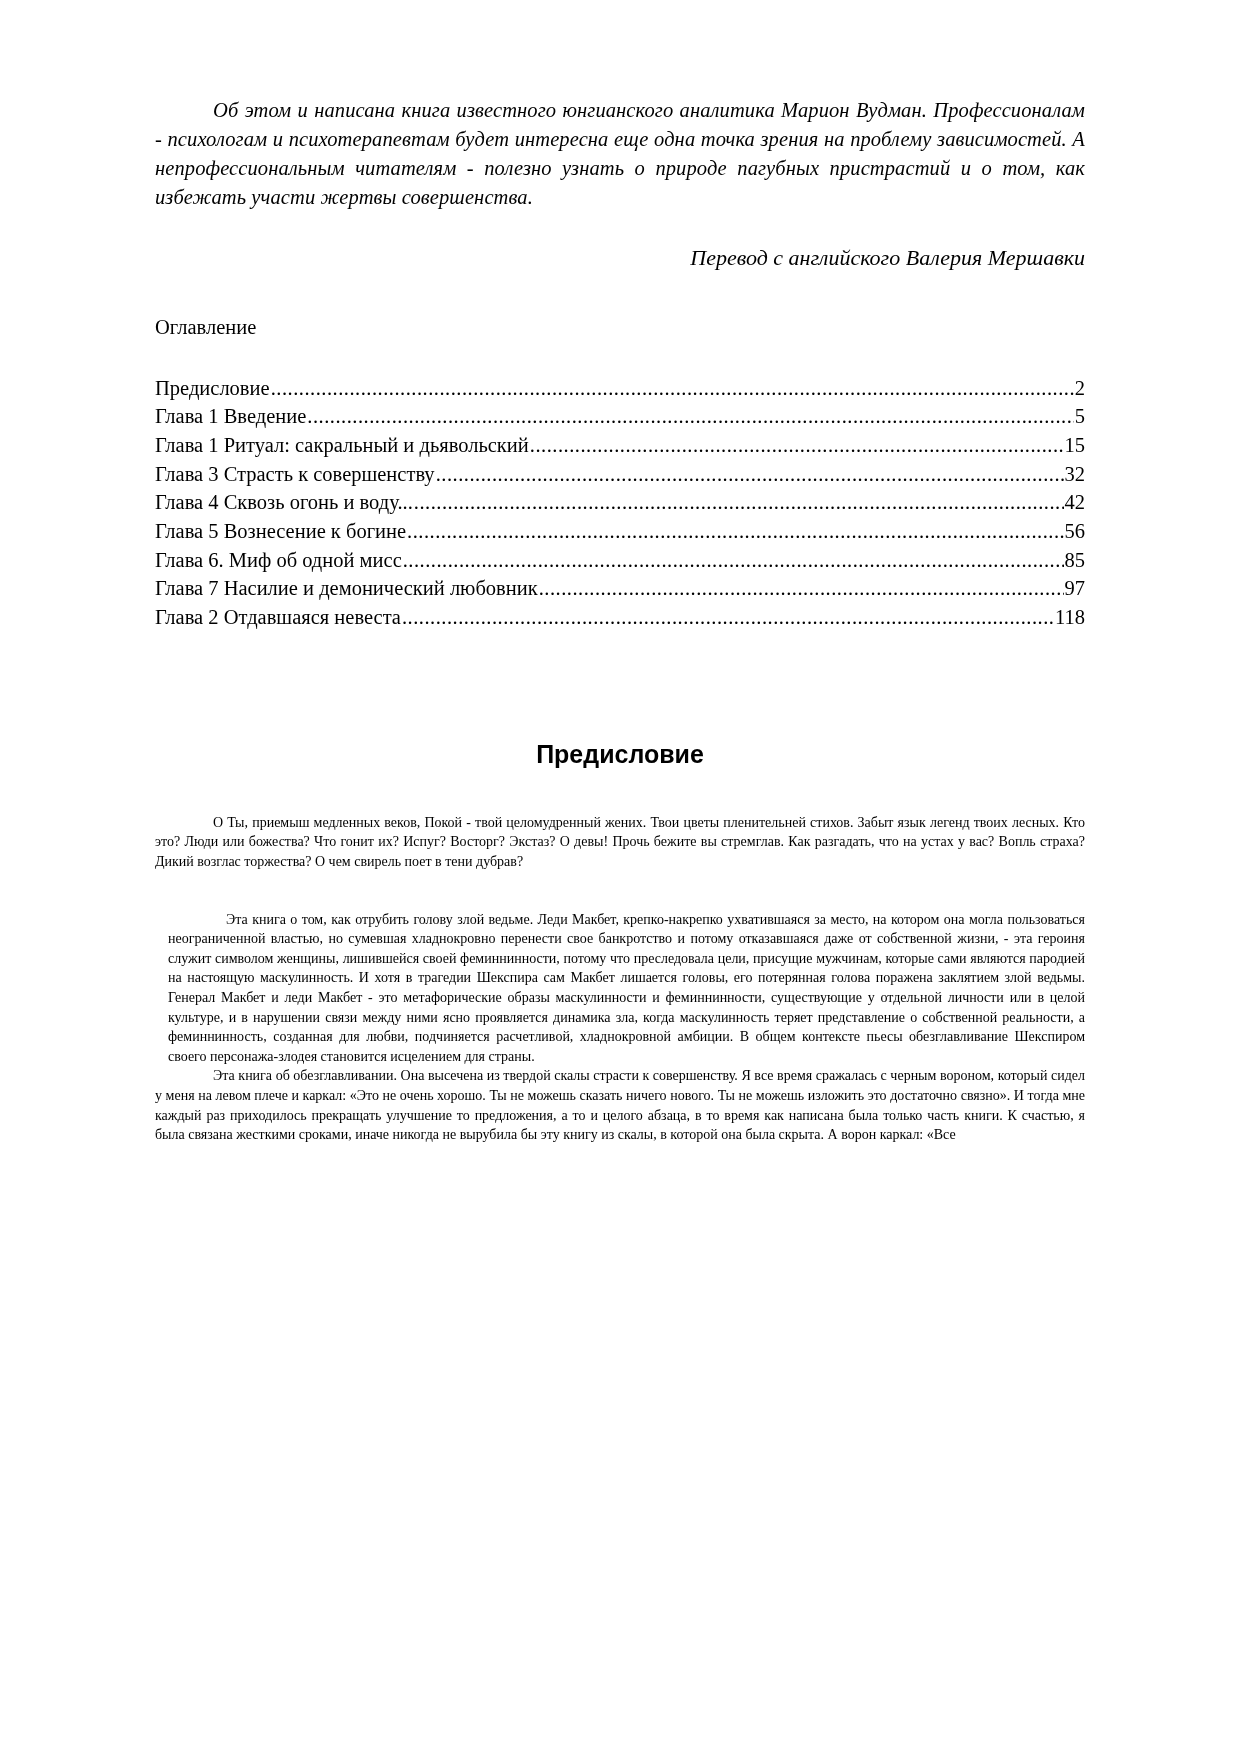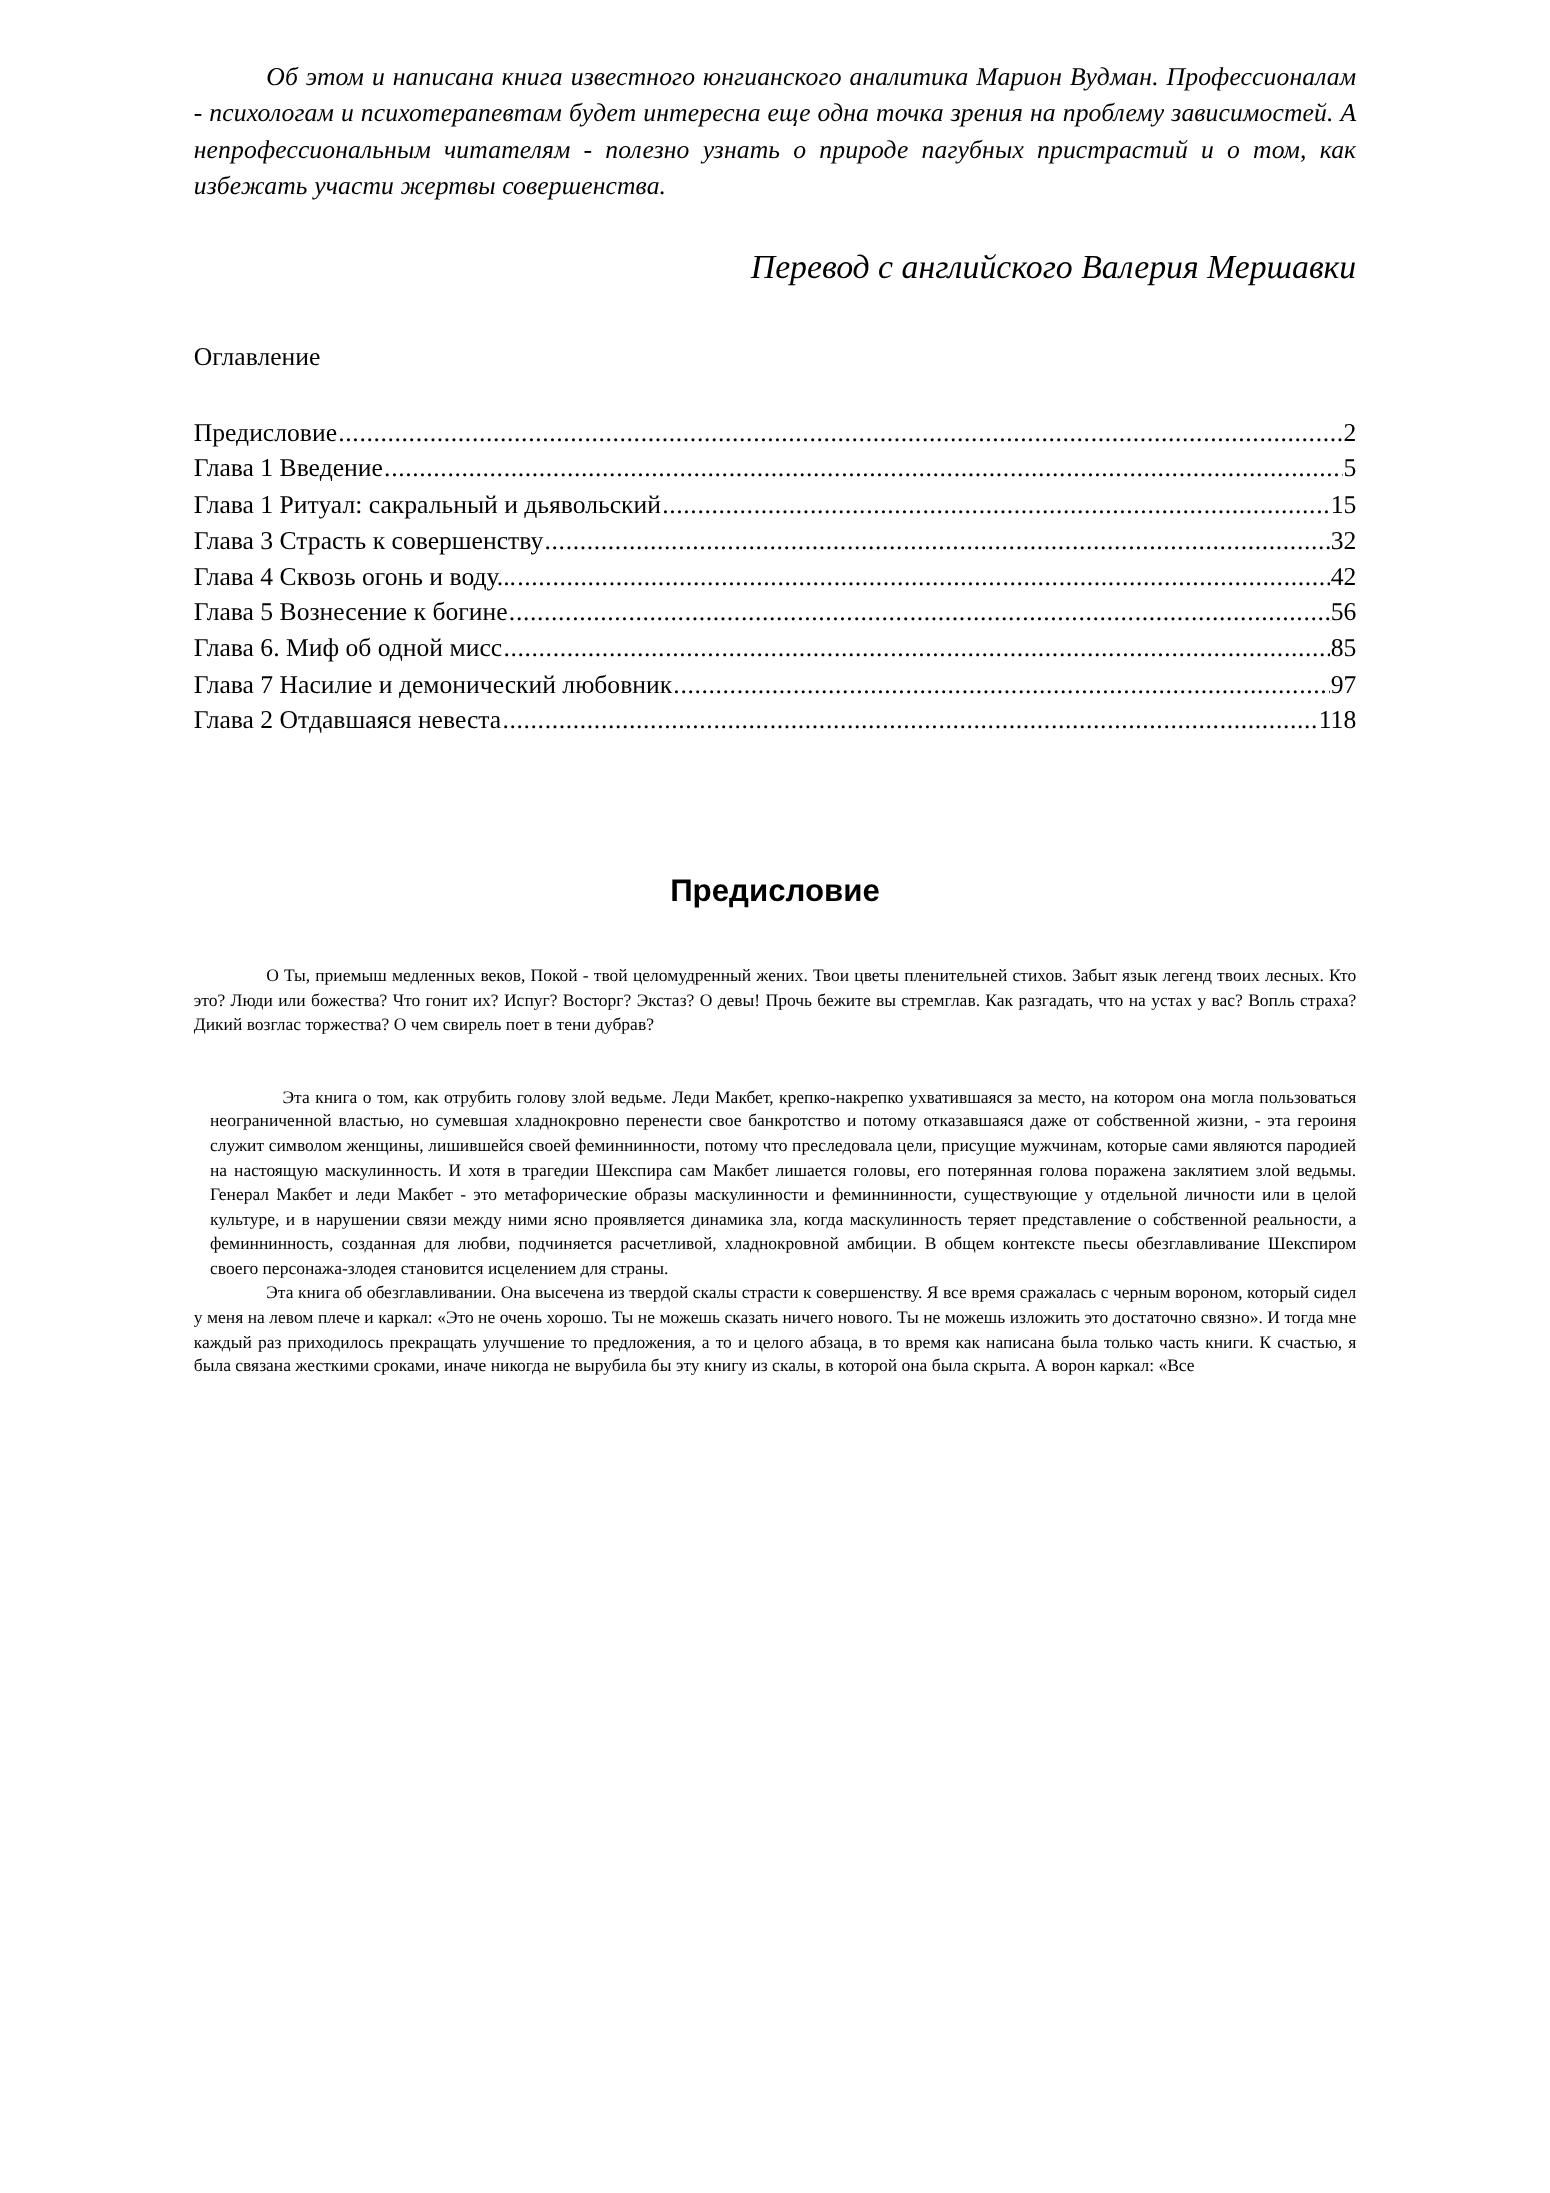--- a/index.html
+++ b/index.html
@@ -6,39 +6,39 @@
     margin: 0;
     padding: 0;
     background: #ffffff;
   }
   .page {
     width: 1240px;
     height: 1337px;
     position: relative;
     background: #ffffff;
     box-sizing: border-box;
-    padding: 48px 155px 60px 155px;
+    padding: 96px 155px 60px 155px;
     font-family: "Liberation Serif", "DejaVu Serif", serif;
     color: #000000;
     overflow: hidden;
   }
 
   .intro-para {
     font-style: italic;
     font-size: 20.5px;
     line-height: 1.42;
     text-align: justify;
     text-indent: 58px;
     margin: 0 0 0 0;
     letter-spacing: 0.1px;
   }
 
   .translator {
     font-style: italic;
-    font-size: 27px;
+    font-size: 22px;
     line-height: 1.42;
     text-align: right;
     margin: 30px 0 0 0;
   }
 
   .toc-title {
     font-size: 20.5px;
     text-align: left;
     margin: 42px 0 0 0;
   }

